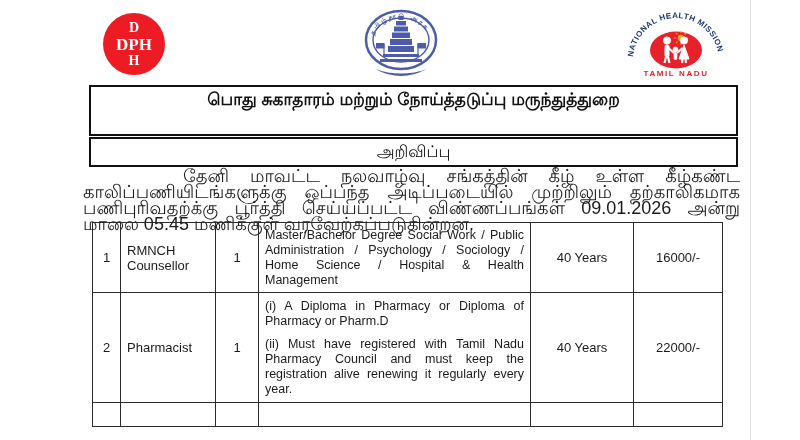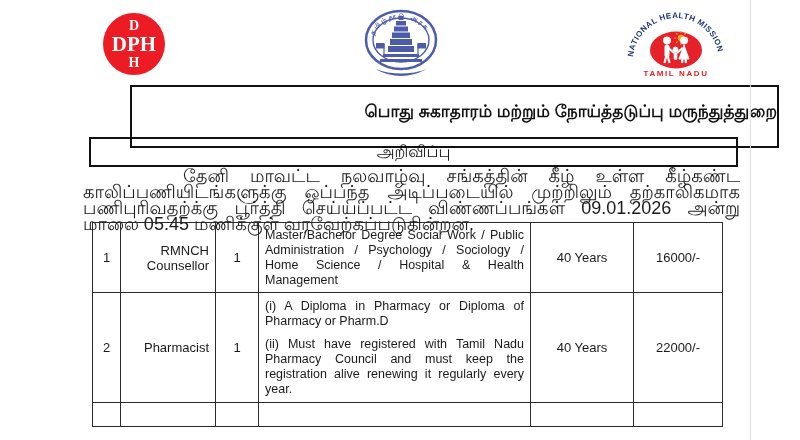--- a/index.html
+++ b/index.html
@@ -6,46 +6,46 @@
   body{font-family:"Liberation Sans",sans-serif;background:#fff;}
   #screen{position:relative;width:800px;height:440px;background:#ffffff;overflow:hidden;color:#111;}
   .page-edge{position:absolute;left:750px;top:0;width:1px;height:440px;background:#dcdcdc;}
 
   
   .dph{position:absolute;left:103px;top:13px;width:62px;height:62px;border-radius:50%;
        background:#ed1c24;color:#fff;text-align:center;
        font-family:"Liberation Serif",serif;font-weight:bold;
        display:flex;flex-direction:column;justify-content:center;line-height:1;}
   .dph .l1{font-size:14px;}
-  .dph .l2{font-size:21px;margin:1px 0;}
+  .dph .l2{font-size:17px;margin:1px 0;}
   .dph .l3{font-size:14px;}
 
   .emblem{position:absolute;left:362px;top:6px;}
   .nhm{position:absolute;left:627px;top:7px;}
 
   
   .titlebox{position:absolute;left:89px;top:85px;width:645px;height:46px;
-            border:2px solid #111;text-align:right;font-weight:bold;font-size:17px;
-            line-height:23px;padding-top:13px;box-sizing:content-box;margin-left:41px;}
+            border:2px solid #111;text-align:center;font-weight:bold;font-size:17px;
+            line-height:23px;padding-top:1px;box-sizing:content-box;}
   .annbox{position:absolute;left:89px;top:137px;width:645px;height:26px;
           border:2px solid #111;text-align:center;font-weight:normal;font-size:16px;
           line-height:26px;box-sizing:content-box;}
 
   
   .intro{position:absolute;left:83px;top:168px;width:657px;font-size:18px;
          line-height:16px;text-align:justify;text-indent:100px;color:#1a1a1a;}
 
   
   table.vac{position:absolute;left:92px;top:222px;border-collapse:collapse;
             table-layout:fixed;width:630px;font-size:12.5px;color:#1a1a1a;}
   table.vac td,table.vac th{border:1px solid #2a2a2a;padding:3px 6px;vertical-align:middle;overflow:hidden;}
   table.vac{border:1.5px solid #2a2a2a;}
   table.vac th{font-size:11px;font-weight:bold;text-align:center;line-height:1.25;padding:2px 1px;}
   td.c{text-align:center;font-size:13px;}
-  td.post{text-align:right;font-size:13px;padding-left:8px;}
+  td.post{text-align:left;font-size:13px;padding-left:8px;}
   td.qual{text-align:justify;font-size:12.5px;line-height:15px;padding:3px 8px;vertical-align:middle;}
   td.qual p{margin:0;}
   td.qual p + p{margin-top:8px;}
   tr.hdr{height:28px;}
   tr.r1{height:70px;}
   tr.r2{height:110px;}
   tr.r3{height:24px;}
 </style>
 </head>
 <body>

